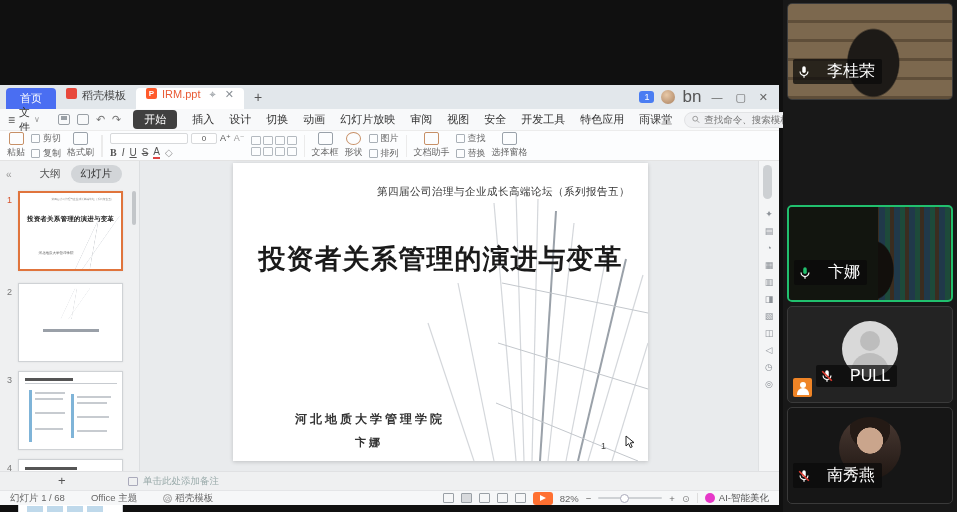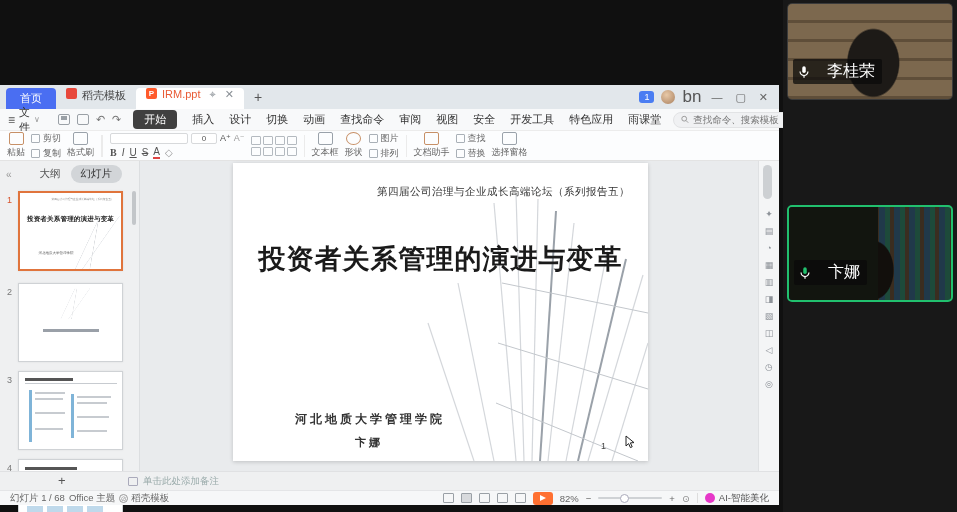--- a/index.html
+++ b/index.html
@@ -101,21 +101,21 @@
   .right-rail { position:absolute; right:0; top:0; width:21px; height:100%; background:#f4f5f6; border-left:1px solid #dfe1e3; }
   .rr-thumbtrack { position:absolute; left:4px; top:4px; width:9px; height:34px; background:#cdd0d3; border-radius:5px; }
   .rr-icons { position:absolute; left:0; top:48px; width:100%; display:flex; flex-direction:column; align-items:center; gap:7px; color:#8d9298; font-size:9px; }
 
   
   .notesbar { position:absolute; left:0; top:386px; width:779px; height:19px; background:#eff0f1; border-top:1px solid #e0e1e3; }
   .add-slide { position:absolute; left:58px; top:1px; font-size:13px; color:#555; }
   .notes-field { position:absolute; left:128px; top:3px; display:flex; gap:5px; align-items:center; font-size:9.5px; color:#9aa; }
   .notes-ic { width:10px; height:9px; border:1px solid #aab; border-radius:1px; }
   .statusbar { position:absolute; left:0; top:405px; width:779px; height:15px; background:#f6f7f8; border-top:1px solid #e4e5e7; display:flex; align-items:center; font-size:9.5px; color:#666; }
-  .sb-left { display:flex; gap:4px; padding-left:10px; align-items:center; }
+  .sb-left { display:flex; gap:26px; padding-left:10px; align-items:center; }
   .sb-prot { display:flex; gap:3px; align-items:center; }
   .sb-prot .ic { width:9px; height:9px; border:1px solid #999; border-radius:50%; font-size:7px; line-height:8px; text-align:center; color:#999; }
   .sb-right { margin-left:auto; display:flex; gap:7px; align-items:center; padding-right:10px; }
   .vw { width:11px; height:10px; border:1px solid #9aa0a6; border-radius:1px; }
   .vw.on { background:#d8dadd; }
   .playbtn { width:20px; height:13px; background:#ff7031; border-radius:3px; position:relative; }
   .playbtn::after { content:""; position:absolute; left:7.5px; top:3px; border-left:6px solid #fff; border-top:3.5px solid transparent; border-bottom:3.5px solid transparent; }
   .ztrack { width:64px; height:2px; background:#cfd2d5; position:relative; border-radius:1px; }
   .zknob { position:absolute; left:22px; top:-3.5px; width:9px; height:9px; border:1px solid #aab; background:#fff; border-radius:50%; }
   .aibtn { display:flex; gap:4px; align-items:center; color:#555; }
@@ -196,21 +196,21 @@
         <span class="qic"></span>
         <span>↶</span>
         <span>↷</span>
       </div>
       <div class="menu-items">
         <span class="mi active">开始</span>
         <span class="mi">插入</span>
         <span class="mi">设计</span>
         <span class="mi">切换</span>
         <span class="mi">动画</span>
-        <span class="mi">查找命令</span>
+        <span class="mi">幻灯片放映</span>
         <span class="mi">审阅</span>
         <span class="mi">视图</span>
         <span class="mi">安全</span>
         <span class="mi">开发工具</span>
         <span class="mi">特色应用</span>
         <span class="mi">雨课堂</span>
       </div>
       <div class="search-box">
         <svg width="9" height="9" viewBox="0 0 10 10">
             <circle cx="4" cy="4" r="3" fill="none" stroke="#999" stroke-width="1.2"></circle>
@@ -489,15 +489,44 @@
           <svg width="14" height="14" viewBox="0 0 16 16">
               <rect x="6" y="1.5" width="4" height="7.5" rx="2" fill="#21c06e"></rect>
               <path d="M3.5 7.5a4.5 4.5 0 0 0 9 0" fill="none" stroke="#fff" stroke-width="1.4"></path>
               <line x1="8" y1="12" x2="8" y2="14.5" stroke="#fff" stroke-width="1.4"></line>
             </svg>
         </span>
         <span>卞娜</span>
       </div>
     </div>
 
-
+    <div class="tile bg4" style="top:306px;">
+      <div class="ph-avatar"></div>
+      <div class="pull-badge"></div>
+      <div class="chip pull">
+        <span class="micwrap">
+          <svg width="14" height="14" viewBox="0 0 16 16">
+              <rect x="6" y="1.5" width="4" height="7.5" rx="2" fill="#fff"></rect>
+              <path d="M3.5 7.5a4.5 4.5 0 0 0 9 0" fill="none" stroke="#fff" stroke-width="1.4"></path>
+              <line x1="8" y1="12" x2="8" y2="14.5" stroke="#fff" stroke-width="1.4"></line>
+              <line x1="2.5" y1="2.5" x2="13.5" y2="13.5" stroke="#e03b2f" stroke-width="1.8"></line>
+            </svg>
+        </span>
+        <span>PULL</span>
+      </div>
+    </div>
+
+    <div class="tile bg5" style="top:407px;">
+      <div class="photo-avatar"></div>
+      <div class="chip">
+        <span class="micwrap">
+          <svg width="14" height="14" viewBox="0 0 16 16">
+              <rect x="6" y="1.5" width="4" height="7.5" rx="2" fill="#fff"></rect>
+              <path d="M3.5 7.5a4.5 4.5 0 0 0 9 0" fill="none" stroke="#fff" stroke-width="1.4"></path>
+              <line x1="8" y1="12" x2="8" y2="14.5" stroke="#fff" stroke-width="1.4"></line>
+              <line x1="2.5" y1="2.5" x2="13.5" y2="13.5" stroke="#e03b2f" stroke-width="1.8"></line>
+            </svg>
+        </span>
+        <span>南秀燕</span>
+      </div>
+    </div>
   </div>
 </div>
 
 </body></html>

